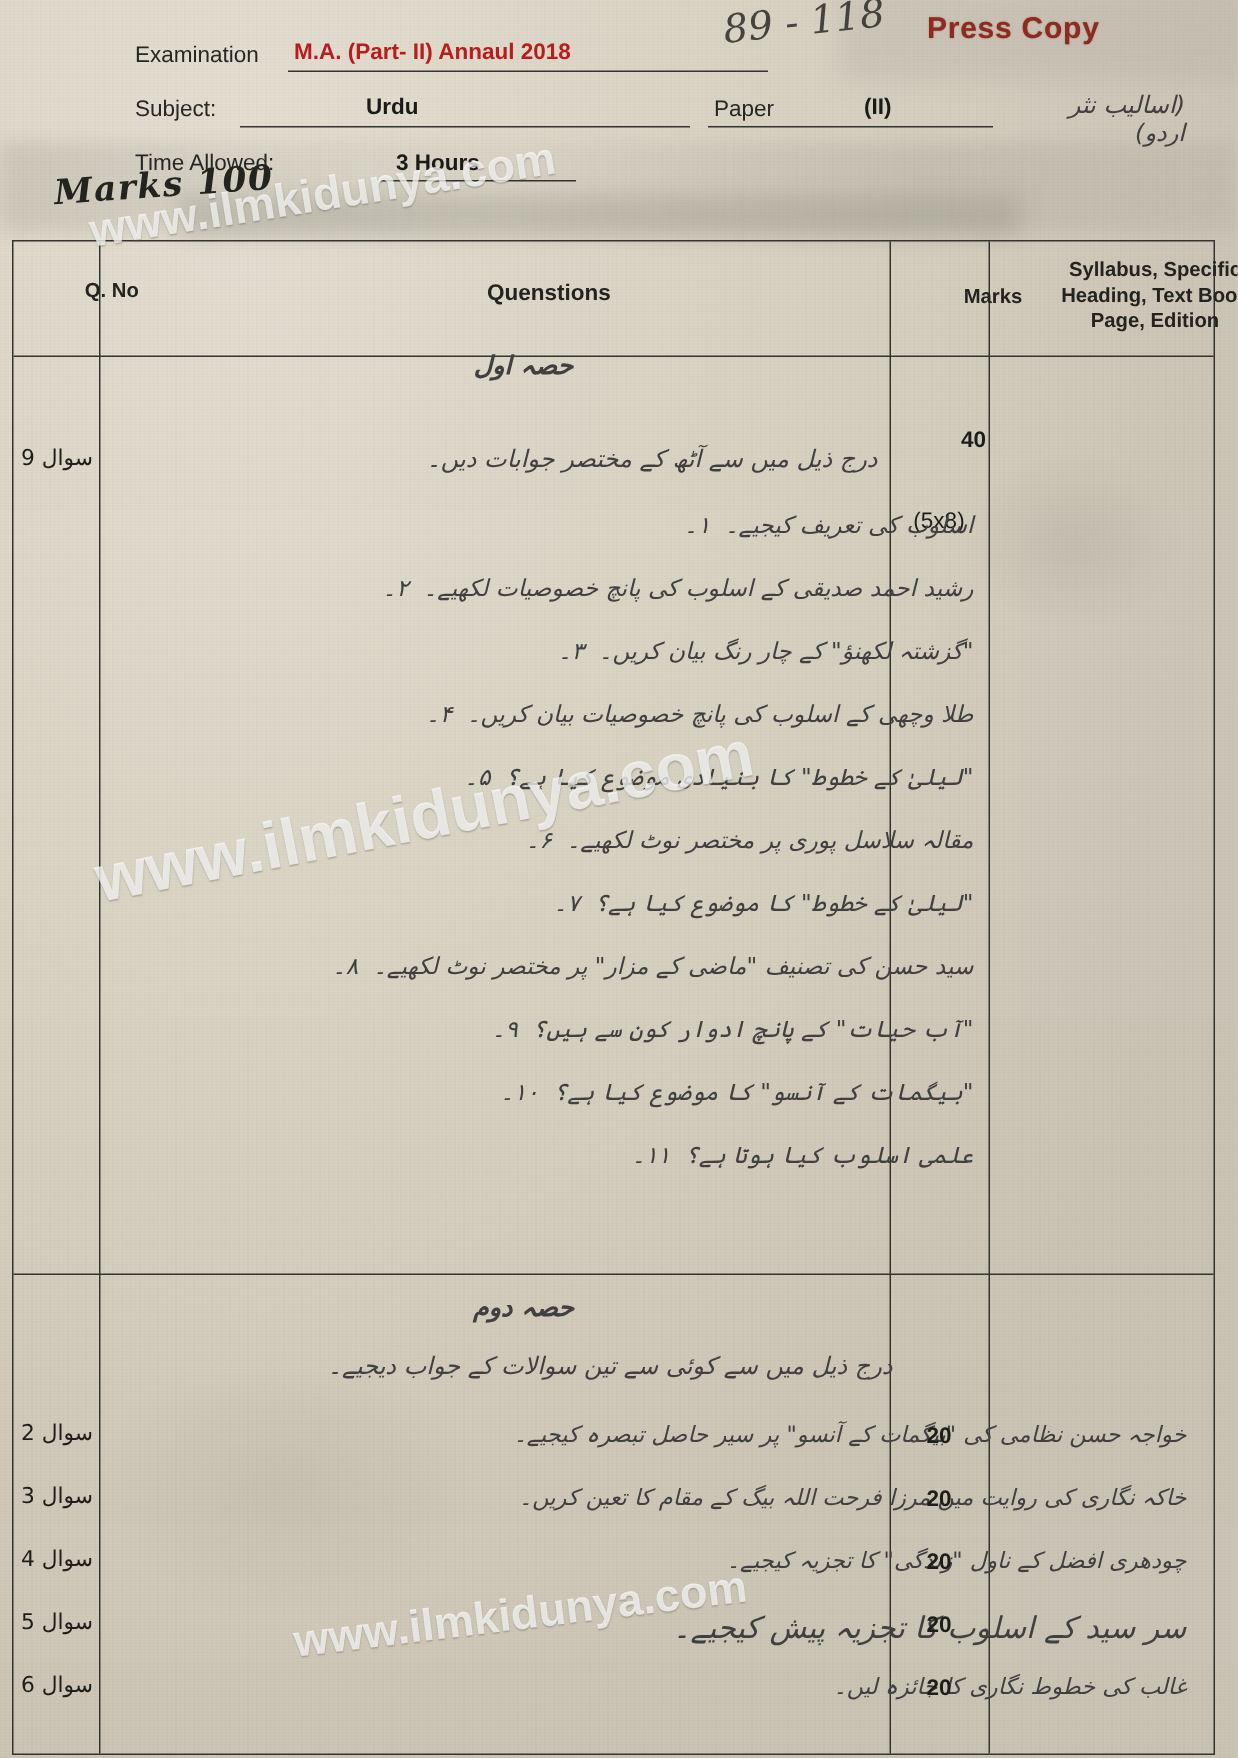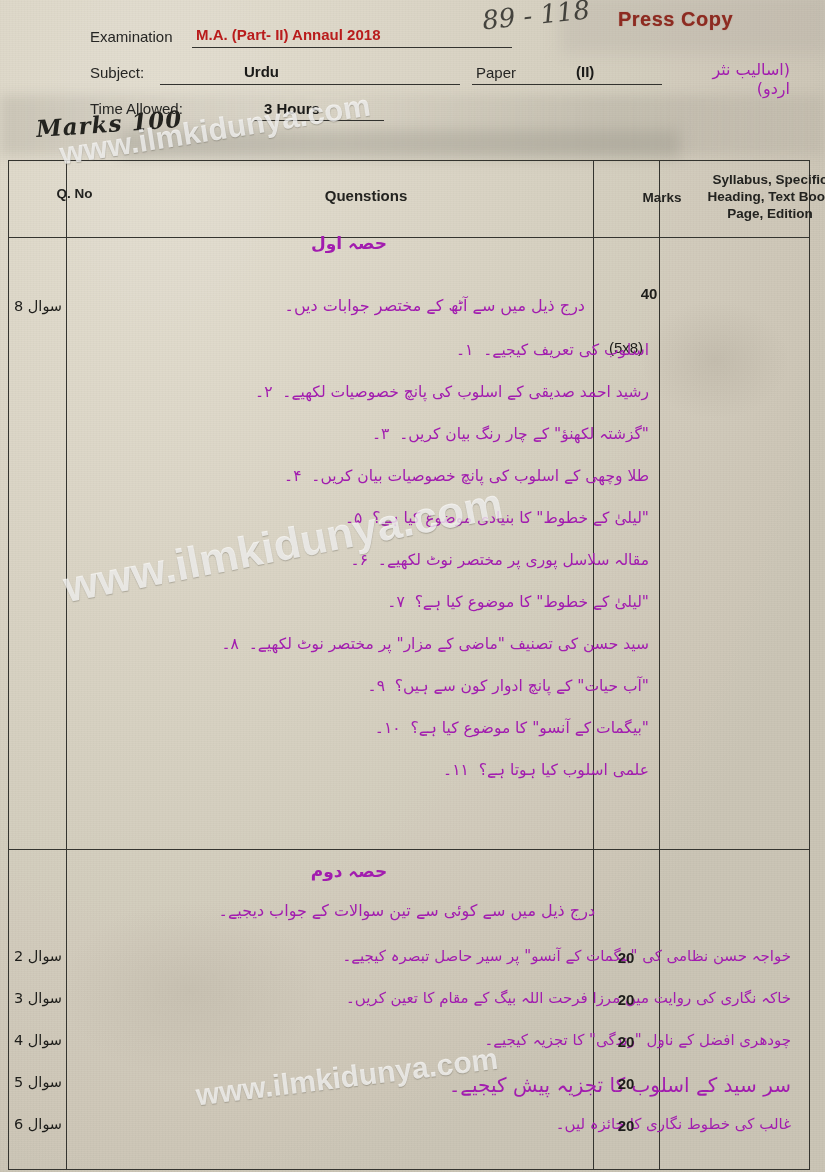--- a/index.html
+++ b/index.html
@@ -64,21 +64,21 @@
   .v3{position:absolute;left:650px;top:0;width:0;height:1008px;border-left:1.6px solid #34342f;}
   .h1{position:absolute;left:0;top:76px;width:800px;border-top:1.6px solid #34342f;}
   .h2{position:absolute;left:0;top:688px;width:800px;border-top:1.6px solid #34342f;}
 
   .th{position:absolute;font-size:13.5px;font-weight:bold;color:#232320;text-align:center;line-height:17px;padding-left:36px;}
   .th-qno{left:2px;top:24px;width:55px;}
   .th-q{left:60px;top:26px;width:522px;font-size:15px;}
   .th-marks{left:586px;top:28px;width:62px;}
   .th-syl{left:652px;top:10px;width:146px;}
 
-  .urdu{font-family:"DejaVu Sans","Liberation Sans",sans-serif;direction:rtl;color:#a21caf;}
+  .urdu{font-family:"DejaVu Sans","Liberation Sans",sans-serif;direction:rtl;color:#404040;font-style:italic;}
 
   .sec-head{position:absolute;font-size:17px;font-weight:bold;}
   .q-main{position:absolute;font-size:16px;}
   .q-item{position:absolute;font-size:15.5px;right:10px;white-space:nowrap;}
 
   .marks{position:absolute;left:586px;width:62px;text-align:center;font-size:15px;font-weight:bold;color:#1d1d1a;}
   .qno{position:absolute;left:2px;width:54px;text-align:center;font-size:14.5px;color:#1d1d1a;}
   .qno .u{font-family:"DejaVu Sans",sans-serif;direction:rtl;display:block;line-height:15px;}
 
   
@@ -134,21 +134,21 @@
 
   <div class="th th-qno">Q. No</div>
   <div class="th th-q">Quenstions</div>
   <div class="th th-marks">Marks</div>
   <div class="th th-syl">Syllabus, Specific Heading, Text Book Page, Edition</div>
 
   <div class="sec-head urdu" style="left:280px;top:72px;width:120px;text-align:center;">حصہ اول</div>
   <div class="q-main urdu" style="right:224px;top:135px;">درج ذیل میں سے آٹھ کے مختصر جوابات دیں۔</div>
 
   <div class="qno" style="top:138px;">
-    <span class="u">سوال 8</span>
+    <span class="u">سوال 9</span>
   </div>
   <div class="marks" style="top:124px;margin-left:23px;">40</div>
   <div class="marks" style="top:178px;font-weight:normal;">(5x8)</div>
 
   <div class="q-item urdu" style="top:180px;right:160px;"><span>اسلوب کی تعریف کیجیے۔</span> &nbsp;<span>۱۔</span></div>
   <div class="q-item urdu" style="top:222px;right:160px;"><span>رشید احمد صدیقی کے اسلوب کی پانچ خصوصیات لکھیے۔</span> &nbsp;<span>۲۔</span></div>
   <div class="q-item urdu" style="top:264px;right:160px;"><span>"گزشتہ لکھنؤ" کے چار رنگ بیان کریں۔</span> &nbsp;<span>۳۔</span></div>
   <div class="q-item urdu" style="top:306px;right:160px;"><span>طلا وچھی کے اسلوب کی پانچ خصوصیات بیان کریں۔</span> &nbsp;<span>۴۔</span></div>
   <div class="q-item urdu" style="top:348px;right:160px;"><span>"لیلیٰ کے خطوط" کا بنیادی موضوع کیا ہے؟</span> &nbsp;<span>۵۔</span></div>
   <div class="q-item urdu" style="top:390px;right:160px;"><span>مقالہ سلاسل پوری پر مختصر نوٹ لکھیے۔</span> &nbsp;<span>۶۔</span></div>

